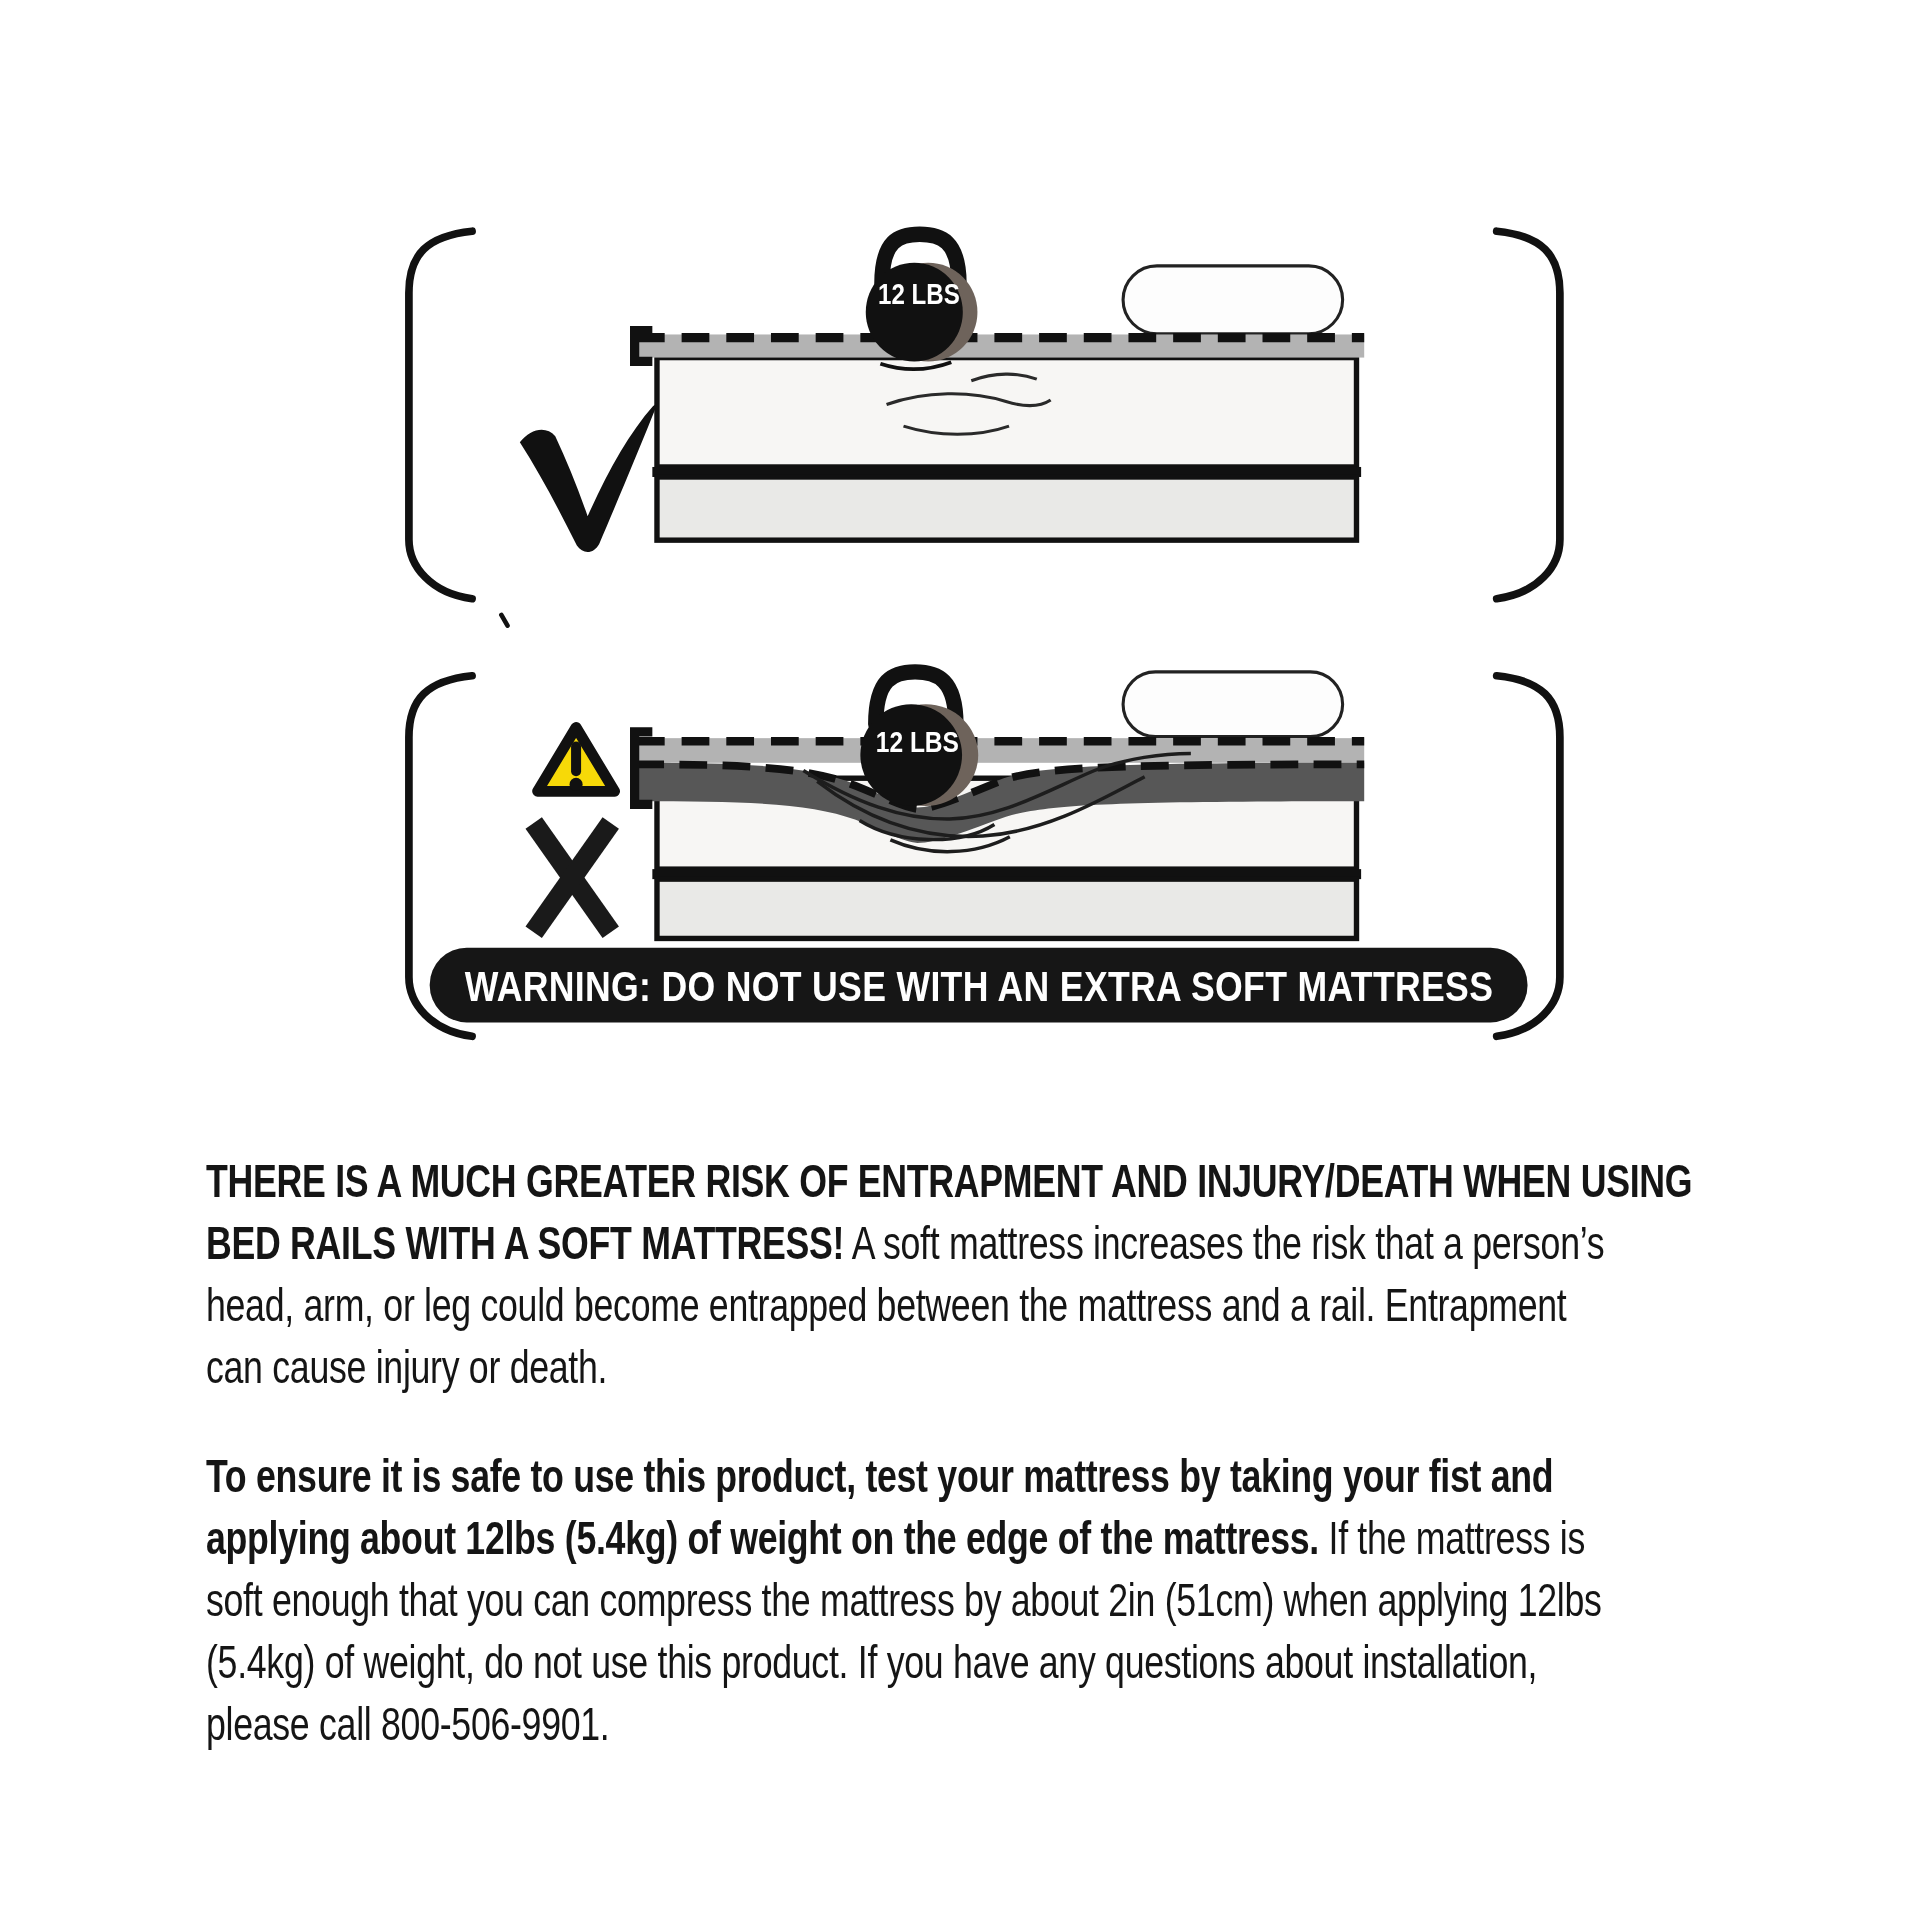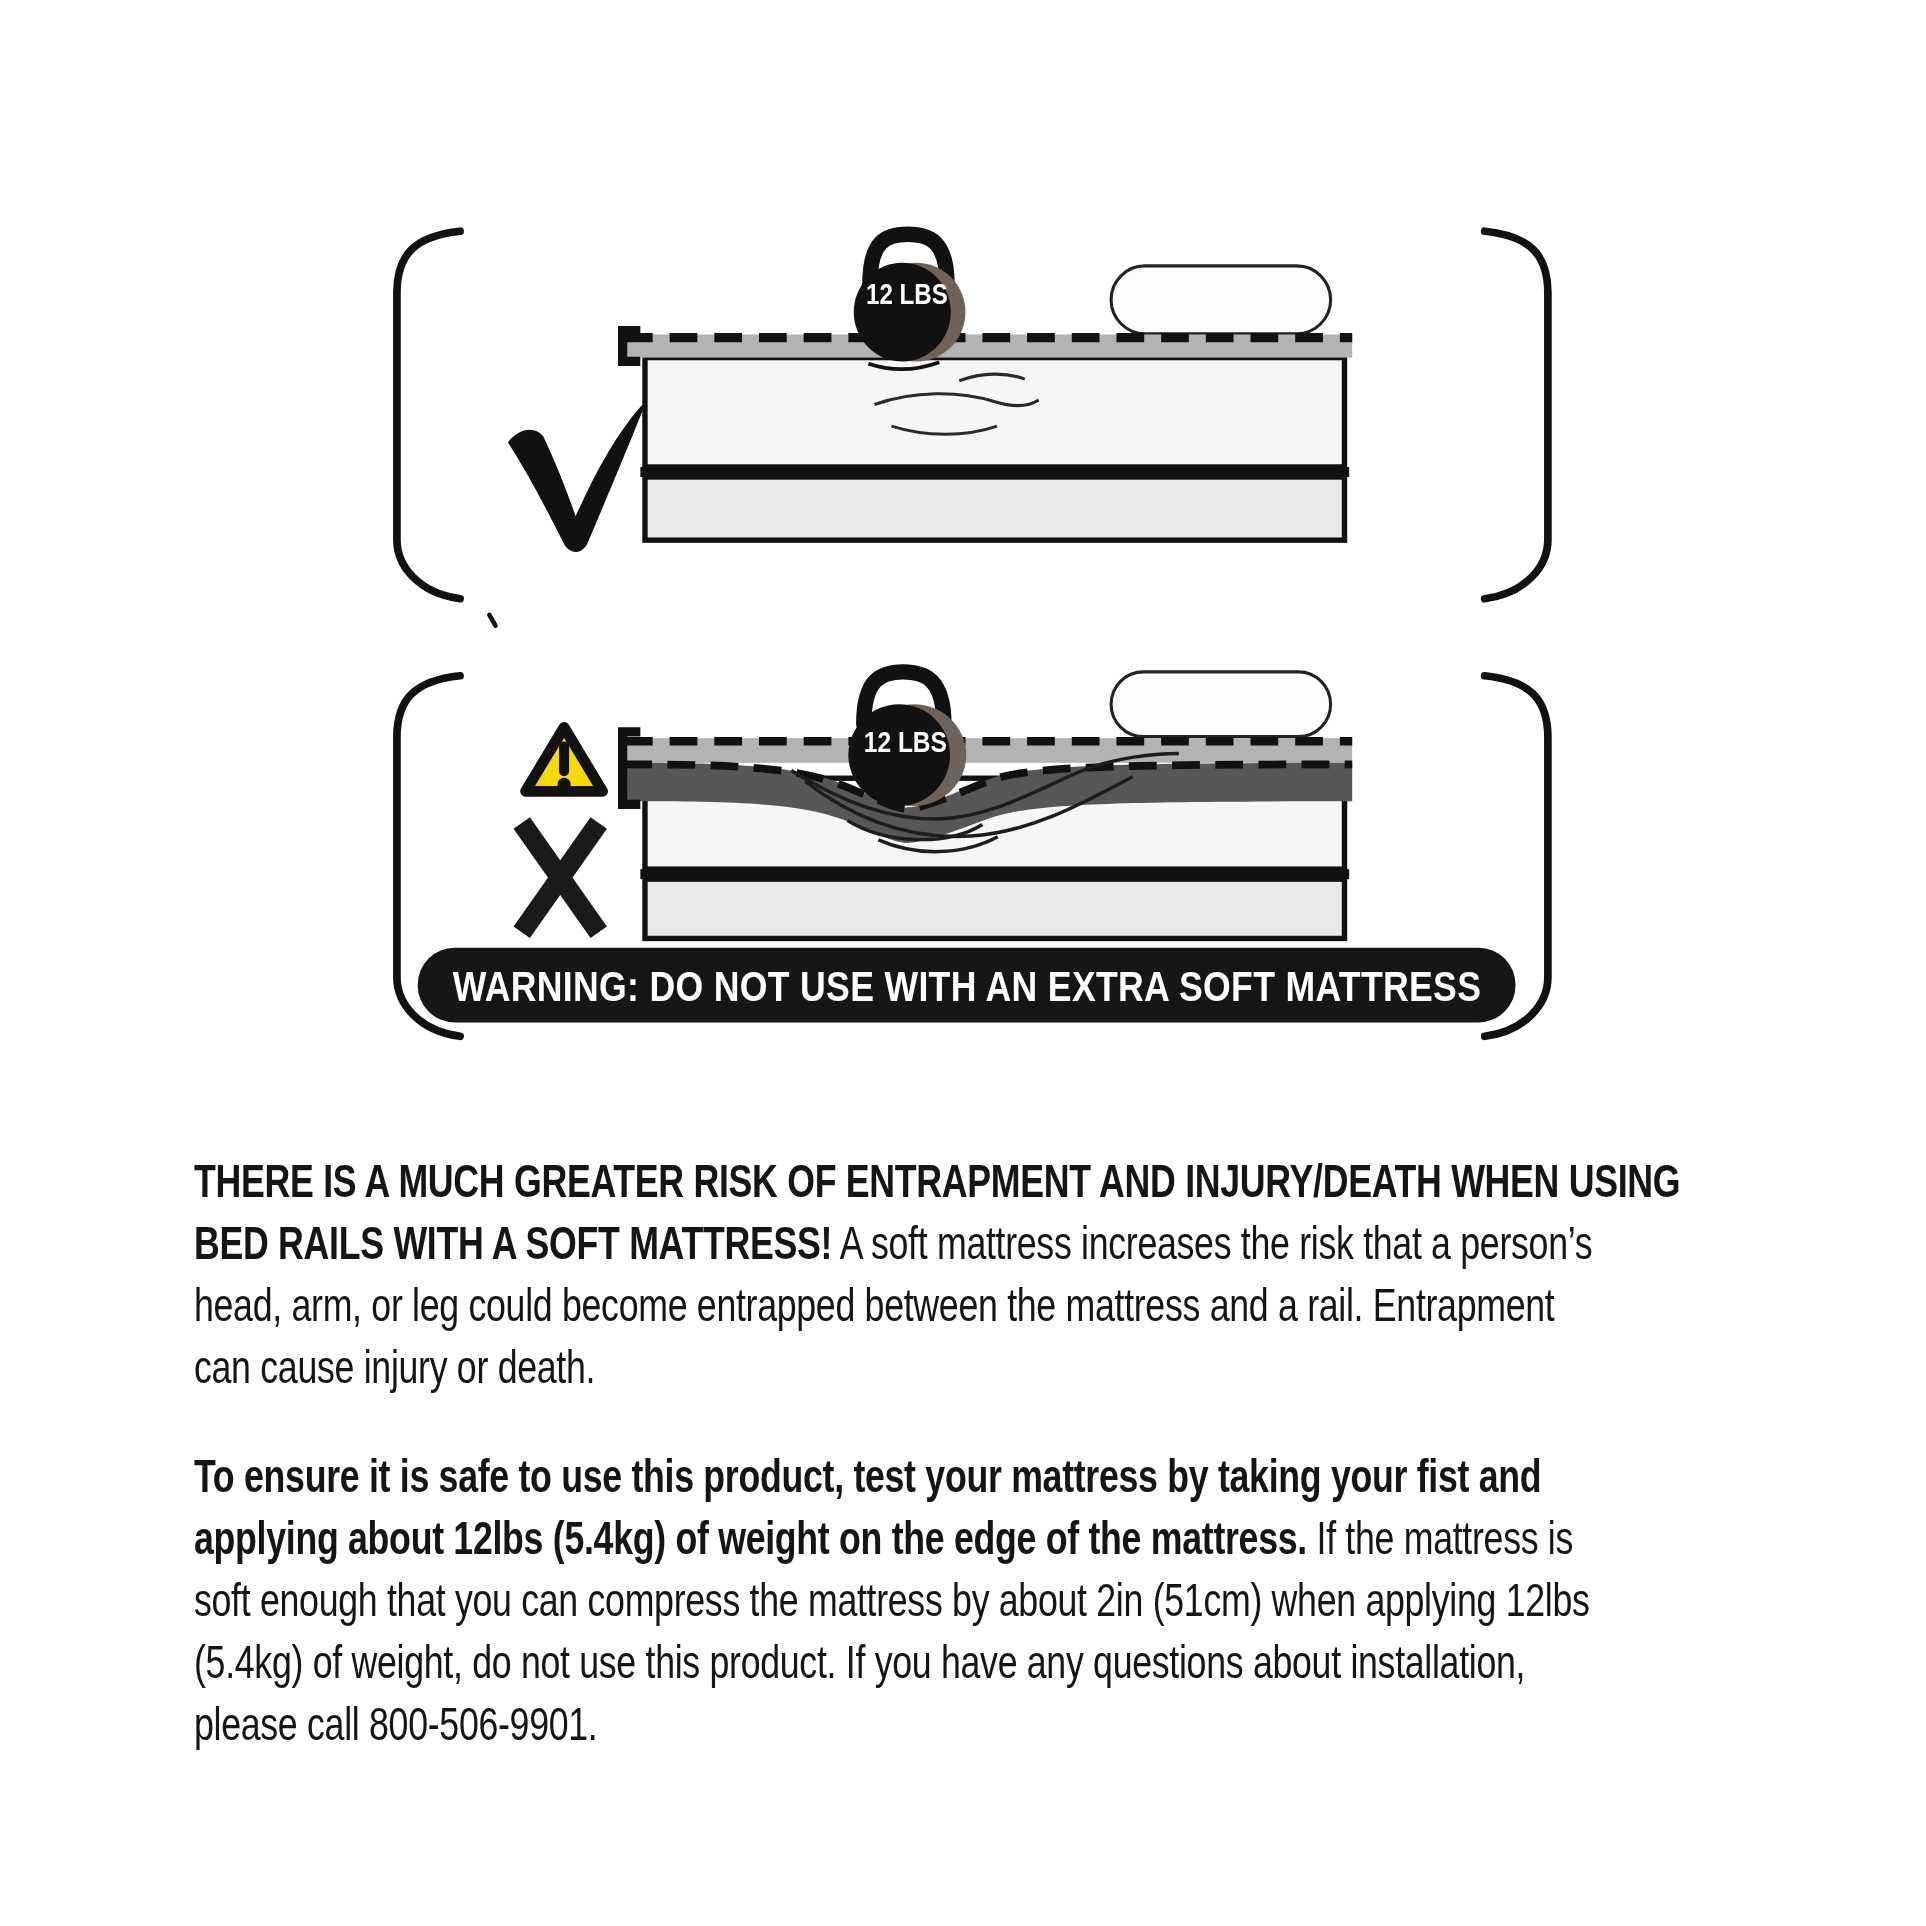--- a/index.html
+++ b/index.html
@@ -1,21 +1,21 @@
 <!DOCTYPE html>
 <html style="font-size:12.3px"><head>
 <meta charset="utf-8">
 <style>
   html,body{margin:0;padding:0;}
   body{
     width:1926px;height:1926px;background:#ffffff;
     font-family:"Liberation Sans",sans-serif;
     position:relative;overflow:hidden;
   }
-  #canvas{position:absolute;left:4px;top:0;width:1786px;height:1926px;background:#fff;}
+  #canvas{position:absolute;left:16px;top:0;width:1786px;height:1926px;background:#fff;}
   #diagram-svg{position:absolute;left:0;top:0;}
   .kb-label{
     font-family:"Liberation Sans",sans-serif;
     font-size:38px;font-weight:bold;fill:#ffffff;
     text-anchor:middle;dominant-baseline:central;
   }
   .banner-label{
     font-family:"Liberation Sans",sans-serif;
     font-size:56px;font-weight:bold;fill:#ffffff;
     text-anchor:middle;dominant-baseline:central;

